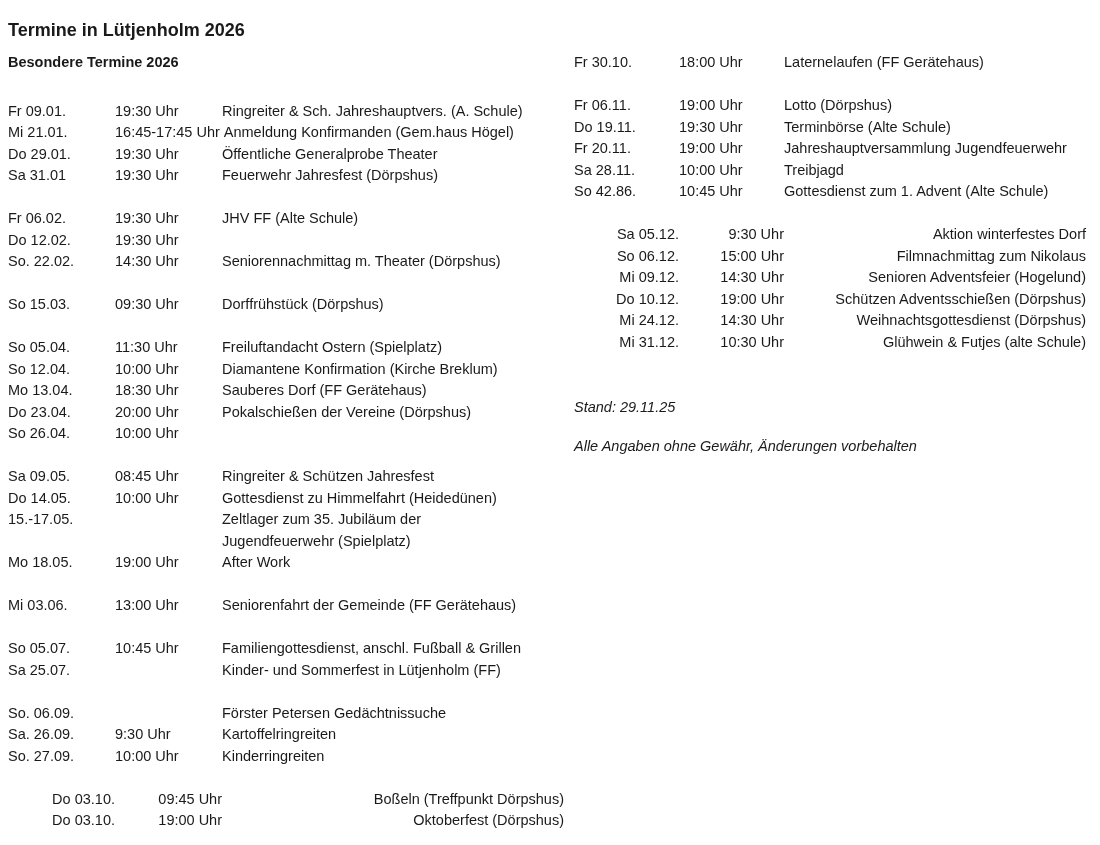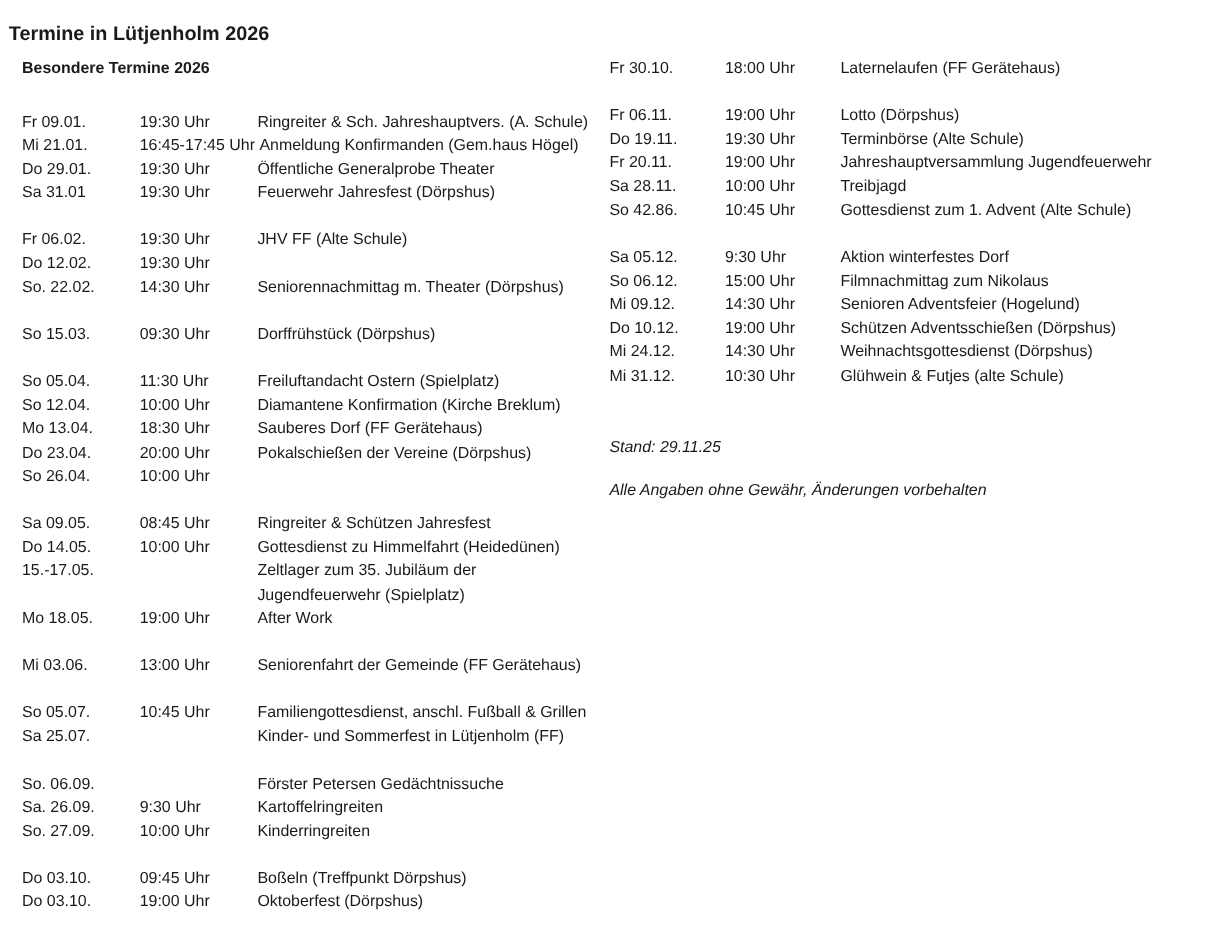--- a/index.html
+++ b/index.html
@@ -24,28 +24,28 @@
     font-size: 18px;
     line-height: 26px;
     font-weight: bold;
     white-space: nowrap;
   }
   .col {
     position: absolute;
     top: 52px;
     white-space: nowrap;
   }
-  .col-left  { left: 20px;   width: 556px; --c1: 107px; --c2: 107px; }
-  .col-right { left: 554px; width: 512px; --c1: 105px; --c2: 105px; }
+  .col-left  { left: 8px;   width: 556px; --c1: 107px; --c2: 107px; }
+  .col-right { left: 574px; width: 512px; --c1: 105px; --c2: 105px; }
   .section-heading {
     font-weight: bold;
     margin-bottom: 27px;
   }
   .group { margin-bottom: 21.5px; }
-  .group:last-of-type { margin-bottom: 0; }
+  .group:last-of-type { margin-bottom: 0; text-align: right; }
   .row {
     display: grid;
     grid-template-columns: var(--c1) var(--c2) 1fr;
   }
   .row.merge {
     grid-template-columns: var(--c1) 1fr;
   }
   .cell { display: block; }
   .mergecell .time { margin-right: 4px; }
   .notes { margin-top: 44px; }

